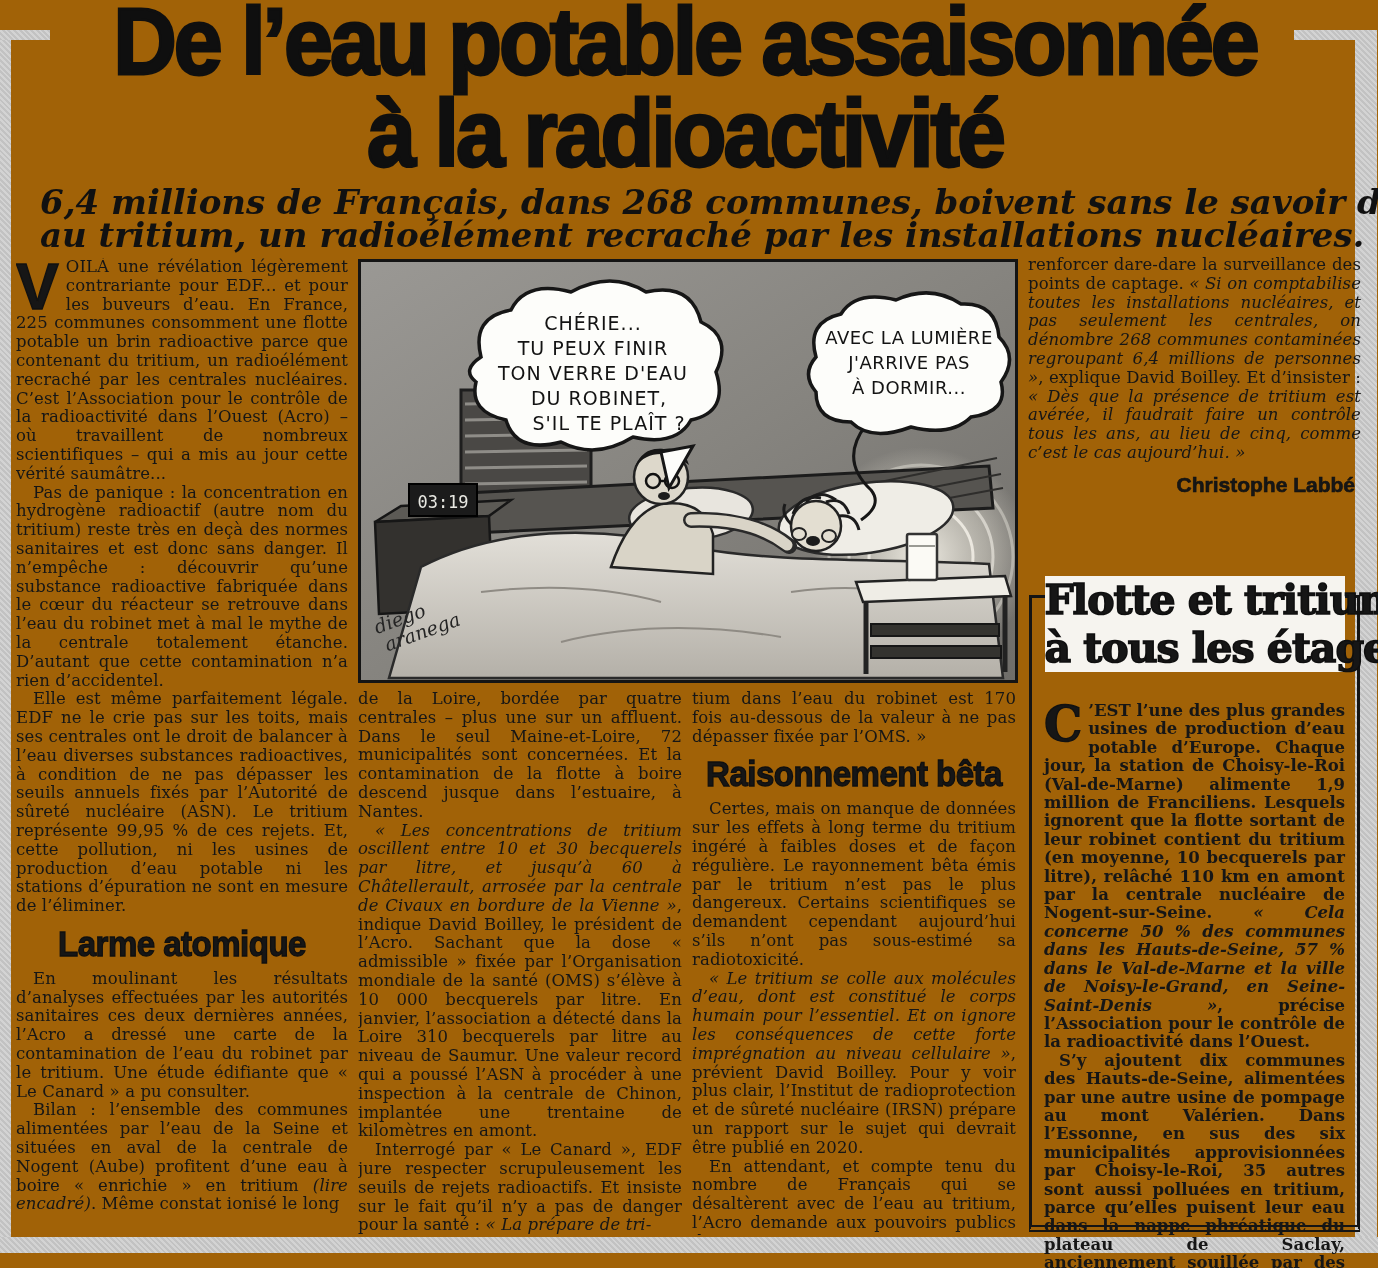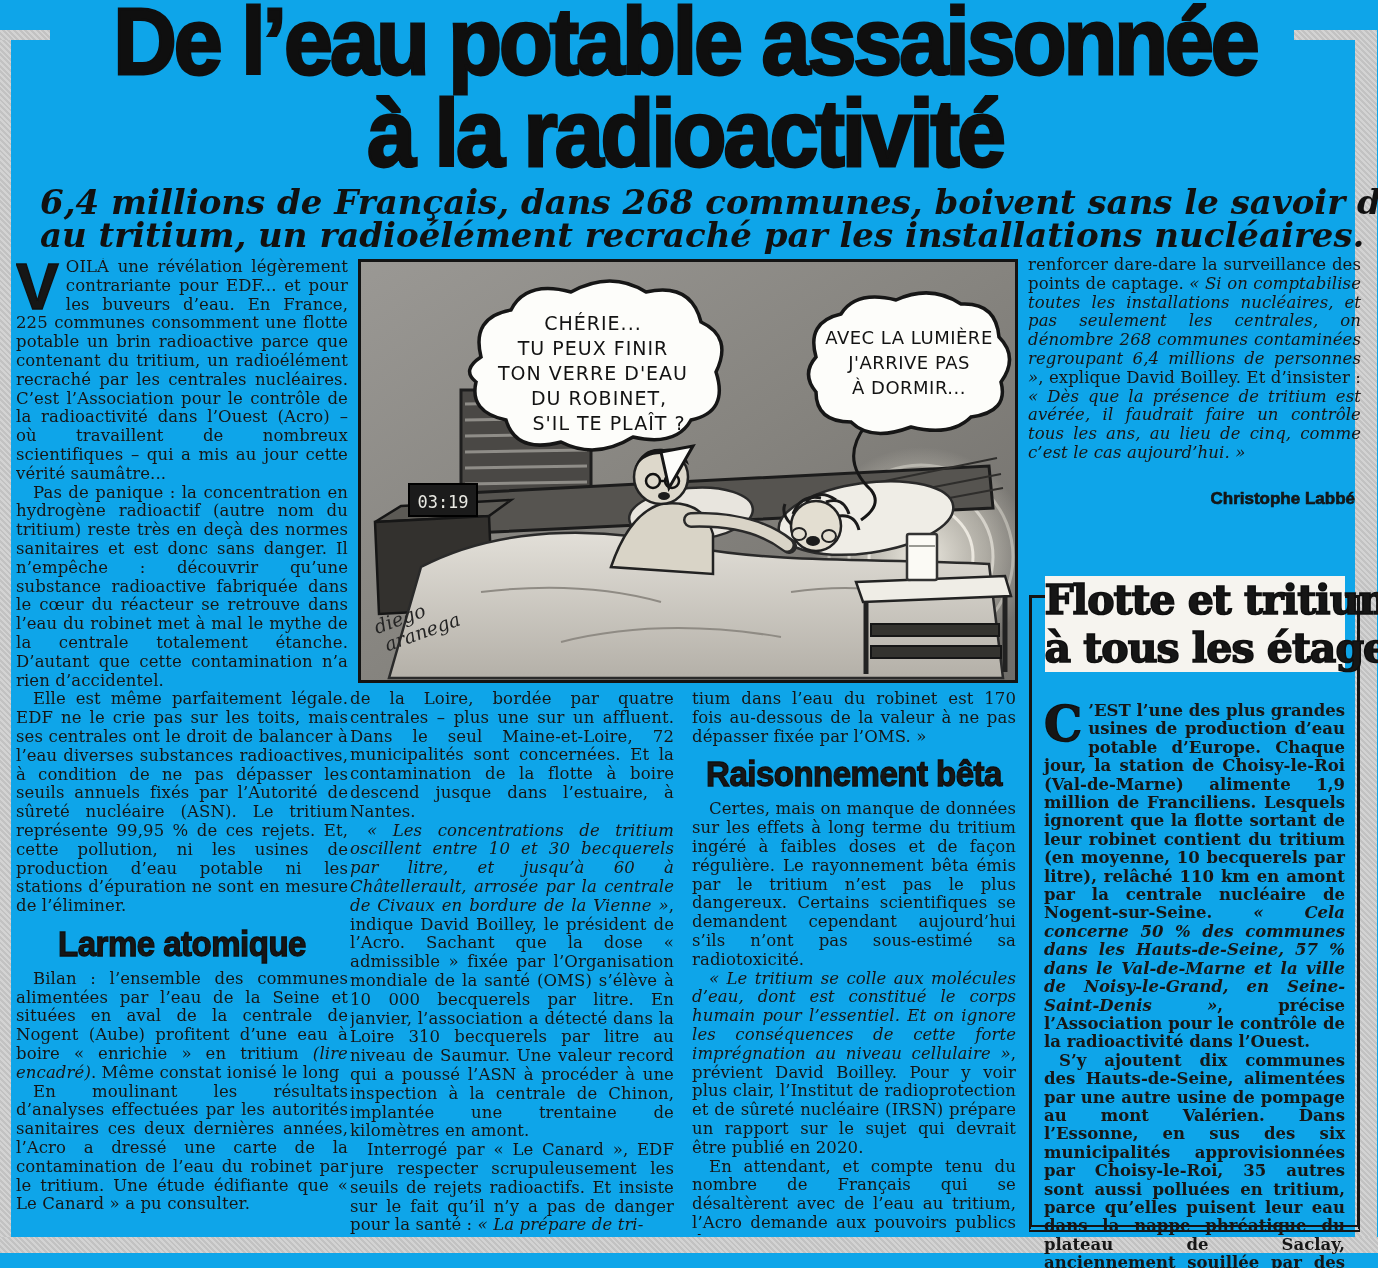--- a/index.html
+++ b/index.html
@@ -1,18 +1,18 @@
 <!DOCTYPE html>
 <html lang="fr"><head>
 <meta charset="utf-8">
 <style>
   html,body{margin:0;padding:0;background:#e9e7e2;}
   .page{
     position:relative;width:1378px;height:1268px;margin:0 auto;
-    background:#0ea5e9;overflow:hidden;color:#161616;
+    background:#a16207;overflow:hidden;color:#161616;
     font-family:"DejaVu Serif", serif;
   }
   
   .gray{background-image:repeating-linear-gradient(45deg,#c2c2c2 0 2px,#d3d3d3 2px 4px);}
   .edge-left{position:absolute;left:0;top:30px;width:11px;height:1208px;}
   .corner-tl{position:absolute;left:0;top:30px;width:50px;height:10px;}
   .corner-tr{position:absolute;left:1294px;top:30px;width:64px;height:10px;}
   .edge-right{position:absolute;left:1355px;top:30px;width:22px;height:1208px;}
   .band-bottom{position:absolute;left:0;top:1237px;width:1378px;height:16px;}
   
@@ -22,30 +22,30 @@
     -webkit-text-stroke:2.6px #0f0f0f;transform:scaleY(1.08);transform-origin:center top;}
   .standfirst{position:absolute;left:40px;top:186px;width:1290px;text-align:center;
     font-style:italic;font-weight:bold;font-size:34px;line-height:33px;color:#111;}
   .standfirst .l{white-space:nowrap;}
   
   .col{position:absolute;overflow:hidden;}
   .col p{margin:0;text-align:justify;text-indent:17px;
     font-size:16.5px;line-height:18.8px;letter-spacing:0.1px;}
   .col p.noind{text-indent:0;}
   .col1{left:16px;top:258px;width:332px;height:977px;}
-  .col2{left:350px;top:690px;width:324px;height:545px;}
+  .col2{left:358px;top:690px;width:324px;height:545px;}
   .col3{left:692px;top:690px;width:324px;height:545px;}
   .col4{left:1028px;top:256px;width:333px;height:320px;}
   .dropcap{float:left;font-family:"Liberation Sans", sans-serif;font-weight:bold;
     font-size:64px;line-height:52px;margin:3px 7px 0 0;-webkit-text-stroke:1.5px #111;}
   .subhead{font-family:"Liberation Sans", sans-serif;font-weight:bold;font-size:33px;
     line-height:40px;text-align:center;margin:8px 0 6px;letter-spacing:-0.5px;
     -webkit-text-stroke:1.2px #0f0f0f;transform:scaleY(1.05);}
-  .byline{font-family:"Liberation Sans", sans-serif;font-weight:bold;font-size:17px;
-    text-align:right;margin-top:26px;padding-right:6px;-webkit-text-stroke:0.6px #111;}
+  .byline{font-family:"Liberation Sans", sans-serif;font-weight:bold;font-size:21px;
+    text-align:right;margin-top:10px;padding-right:6px;-webkit-text-stroke:0.6px #111;}
   
   .cartoon{position:absolute;left:358px;top:259px;width:660px;height:424px;
     border:3px solid #141414;box-sizing:border-box;background:#8d8d8d;}
   .cartoon svg{display:block;width:100%;height:100%;}
   .bubble-text{font-family:"DejaVu Sans", sans-serif;font-size:19px;letter-spacing:1px;fill:#131313;}
   .bubble-text2{font-family:"DejaVu Sans", sans-serif;font-size:18px;letter-spacing:0.5px;fill:#131313;}
   .clock-text{font-family:"DejaVu Sans Mono", monospace;font-size:17px;fill:#e8e8e2;}
   .sig{font-family:"DejaVu Serif", serif;font-style:italic;font-size:19px;fill:#242424;}
   
   .sidebar{position:absolute;left:1029px;top:595px;width:331px;height:637px;
@@ -81,22 +81,22 @@
   <div class="standfirst">
     <div class="l">6,4 millions de Français, dans 268 communes, boivent sans le savoir de la flotte</div>
     <div class="l">au tritium, un radioélément recraché par les installations nucléaires.</div>
   </div>
 
   <div class="col col1">
     <p class="noind"><span class="dropcap">V</span><span>OILÀ une révélation légèrement contrariante pour EDF... et pour les buveurs d’eau. En France, 225 communes consomment une flotte potable un brin radioactive parce que contenant du tritium, un radioélément recraché par les centrales nucléaires. C’est l’Association pour le contrôle de la radioactivité dans l’Ouest (Acro) – où travaillent de nombreux scientifiques – qui a mis au jour cette vérité saumâtre...</span></p>
     <p>Pas de panique : la concentration en hydrogène radioactif (autre nom du tritium) reste très en deçà des normes sanitaires et est donc sans danger. Il n’empêche : découvrir qu’une substance radioactive fabriquée dans le cœur du réacteur se retrouve dans l’eau du robinet met à mal le mythe de la centrale totalement étanche. D’autant que cette contamination n’a rien d’accidentel.</p>
     <p>Elle est même parfaitement légale. EDF ne le crie pas sur les toits, mais ses centrales ont le droit de balancer à l’eau diverses substances radioactives, à condition de ne pas dépasser les seuils annuels fixés par l’Autorité de sûreté nucléaire (ASN). Le tritium représente 99,95 % de ces rejets. Et, cette pollution, ni les usines de production d’eau potable ni les stations d’épuration ne sont en mesure de l’éliminer.</p>
     <div class="subhead">Larme atomique</div>
+    <p>En moulinant les résultats d’analyses effectuées par les autorités sanitaires ces deux dernières années, l’Acro a dressé une carte de la contamination de l’eau du robinet par le tritium. Une étude édifiante que « Le Canard » a pu consulter.</p>
     <p><span>Bilan : l’ensemble des communes alimentées par l’eau de la Seine et situées en aval de la centrale de Nogent (Aube) profitent d’une eau à boire « enrichie » en tritium </span><i>(lire encadré)</i><span>. Même constat ionisé le long</span></p>
-    <p>En moulinant les résultats d’analyses effectuées par les autorités sanitaires ces deux dernières années, l’Acro a dressé une carte de la contamination de l’eau du robinet par le tritium. Une étude édifiante que « Le Canard » a pu consulter.</p>
   </div>
 
   <div class="cartoon">
     <svg viewBox="0 0 654 418">
       <defs>
         <linearGradient id="bgGrad" x1="0" y1="0" x2="1" y2="1">
           <stop offset="0" stop-color="#9a9894"></stop>
           <stop offset="0.5" stop-color="#86847f"></stop>
           <stop offset="1" stop-color="#6f6d69"></stop>
         </linearGradient>

